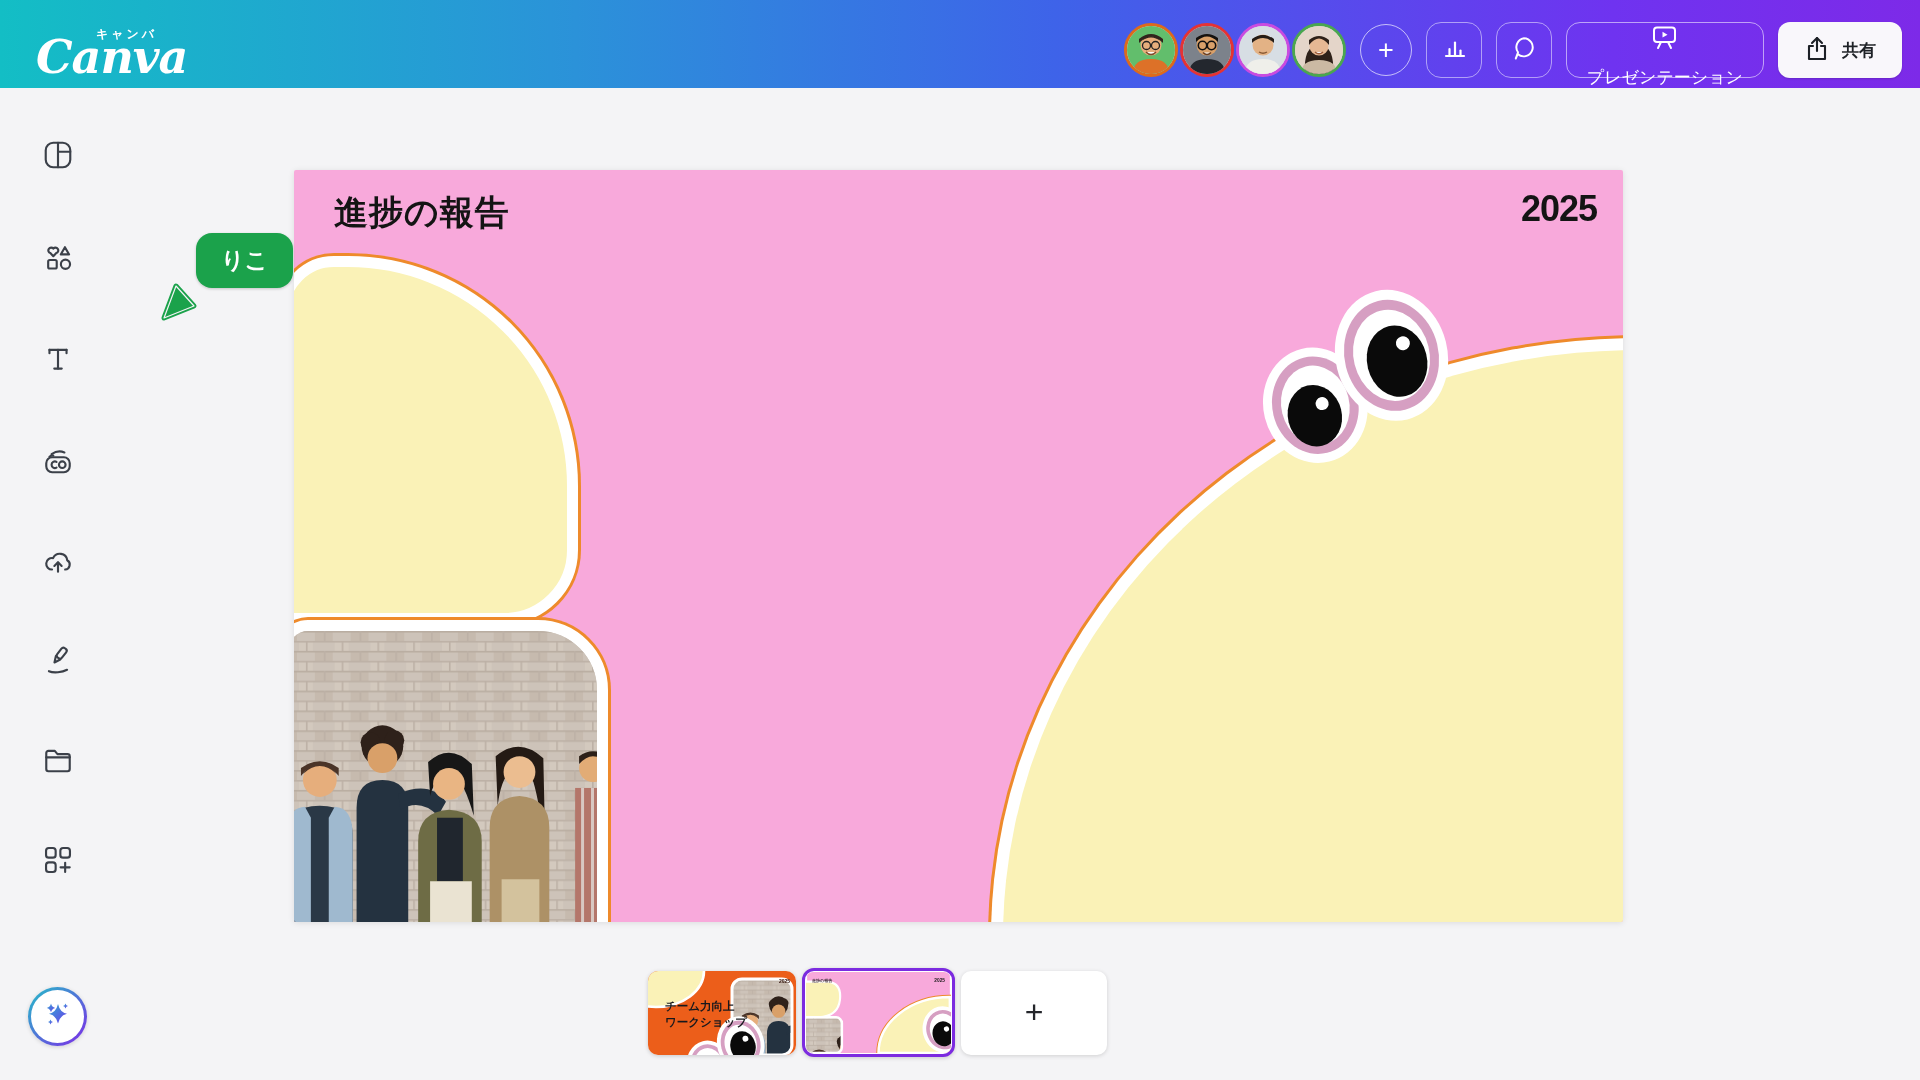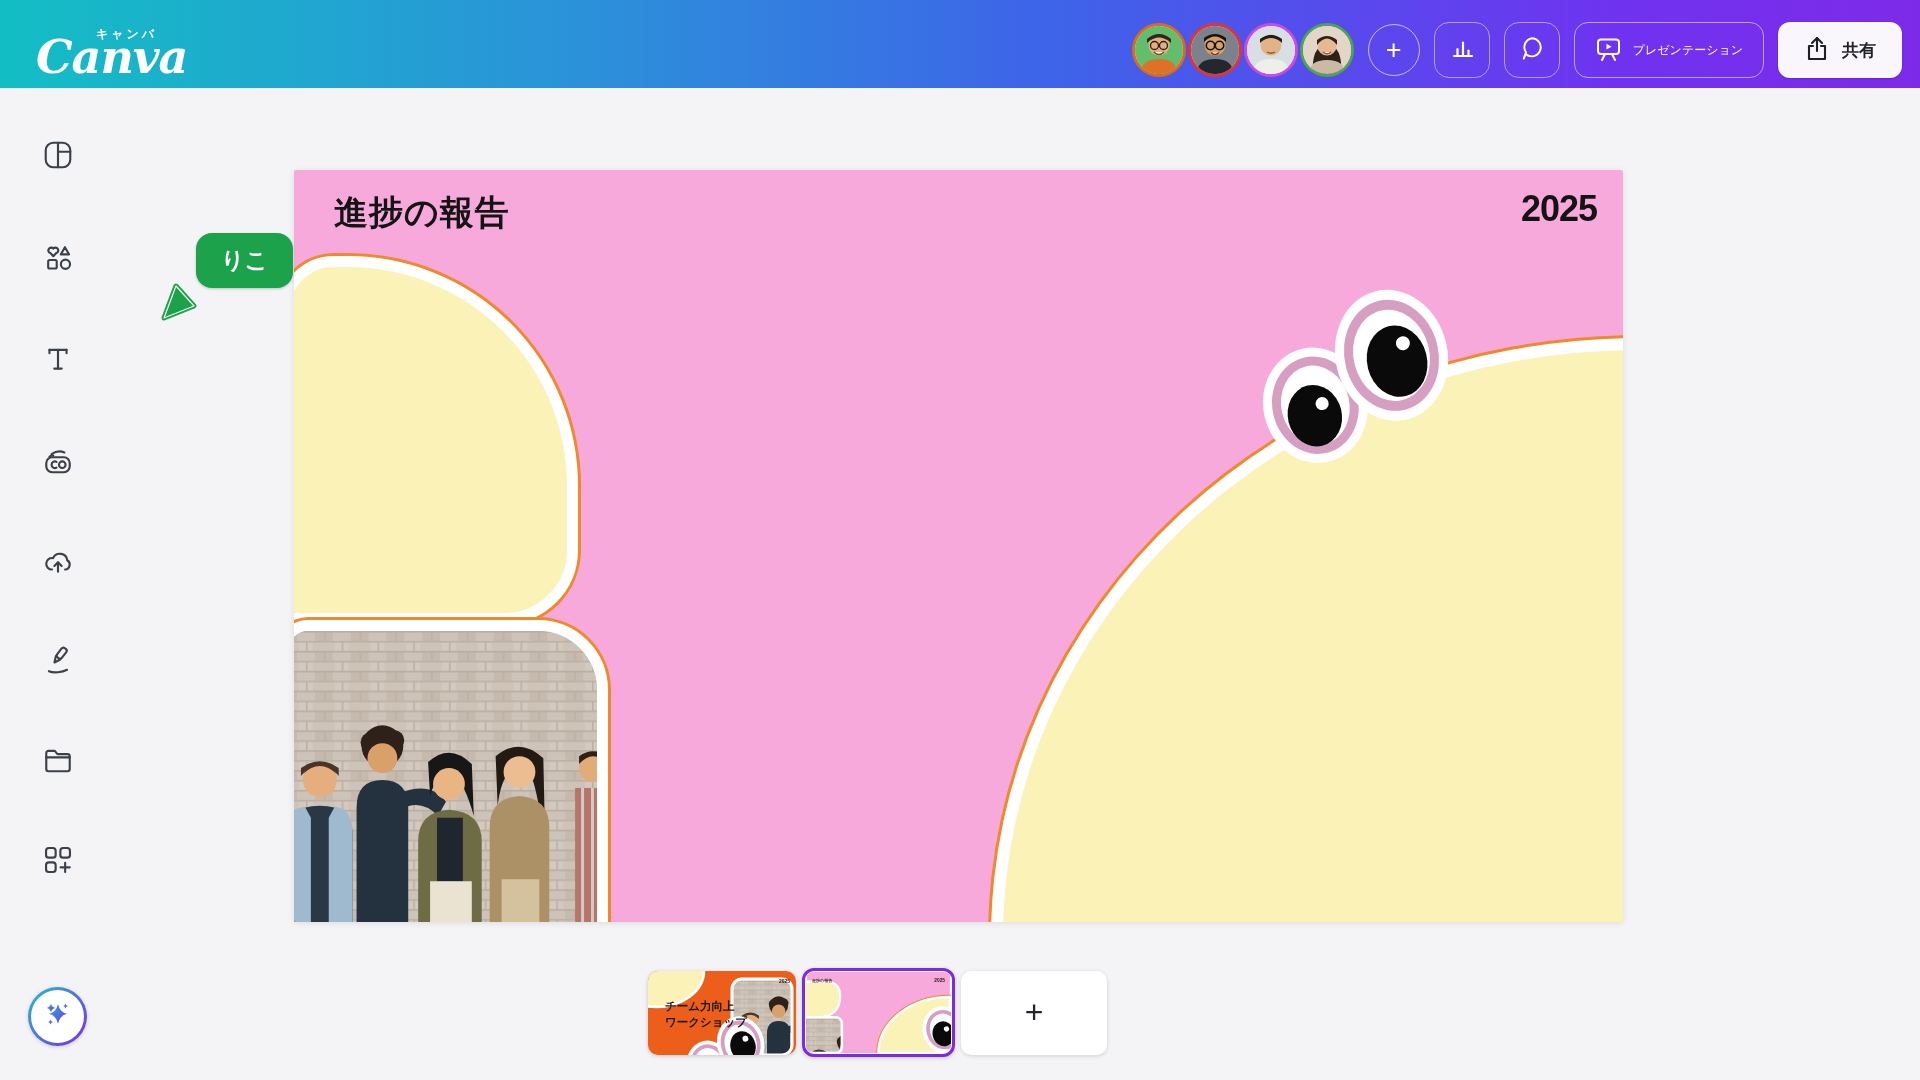--- a/index.html
+++ b/index.html
@@ -16,21 +16,21 @@
   .logo{ position:relative; color:#fff; cursor:pointer; }
   .logo .canva{ font-family:"DejaVu Serif", serif; font-style:italic; font-weight:700; font-size:46px; letter-spacing:-1px; line-height:1; display:block; padding-top:14px;}
   .logo .furigana{ position:absolute; top:6px; left:60px; font-size:12px; letter-spacing:3px; font-weight:700;}
   .topbar-spacer{ flex:1; }
   .topbar-right{ display:flex; align-items:center; gap:14px; }
   .avatars{ display:flex; align-items:center; }
   .avatar{ width:54px; height:54px; border-radius:50%; overflow:hidden; margin-left:2px; cursor:pointer; background:#ddd; }
   .avatar svg{ display:block; width:100%; height:100%; }
   .round-btn{ width:52px; height:52px; border-radius:50%; border:1.6px solid rgba(255,255,255,.65); color:#fff; font-size:27px; font-weight:300; display:flex; align-items:center; justify-content:center; background:transparent; cursor:pointer; }
   .icon-btn{ width:56px; height:56px; border-radius:15px; border:1.6px solid rgba(255,255,255,.5); display:flex; align-items:center; justify-content:center; background:transparent; cursor:pointer; }
-  .present-btn{ height:56px; border-radius:14px; border:1.6px solid rgba(255,255,255,.55); display:flex; align-items:center; gap:11px; padding:0 20px; color:#fff; font-size:12px; background:transparent; cursor:pointer; white-space:nowrap;}
+  .present-btn{ height:56px; border-radius:14px; border:1.6px solid rgba(255,255,255,.55); display:flex; align-items:center; gap:11px; padding:0 20px; color:#fff; font-size:17px; background:transparent; cursor:pointer; white-space:nowrap;flex-direction:column;}
   .share-btn{ height:56px; border-radius:12px; background:#F9F7FB; color:#1E2126; display:flex; align-items:center; gap:12px; padding:0 26px; font-size:17px; font-weight:600; cursor:pointer; box-shadow:0 1px 2px rgba(0,0,0,.15); white-space:nowrap;}
 
   
   .sidebar{ position:absolute; left:0; top:88px; width:96px; height:992px; }
   .side-item{ position:absolute; left:42px; width:32px; height:32px; cursor:pointer; }
   .side-item svg{ width:32px; height:32px; stroke:#3B4049; stroke-width:2; fill:none; stroke-linecap:round; stroke-linejoin:round; }
 
   
   .cursor-arrow{ position:absolute; left:160px; top:280px; width:42px; height:42px; z-index:40; }
   .cursor-label{ position:absolute; left:196px; top:233px; background:#1BA24B; color:#fff; font-size:23px; font-weight:600; padding:12px 25px; border-radius:16px; z-index:40; box-shadow:0 1px 3px rgba(0,0,0,.2); }

